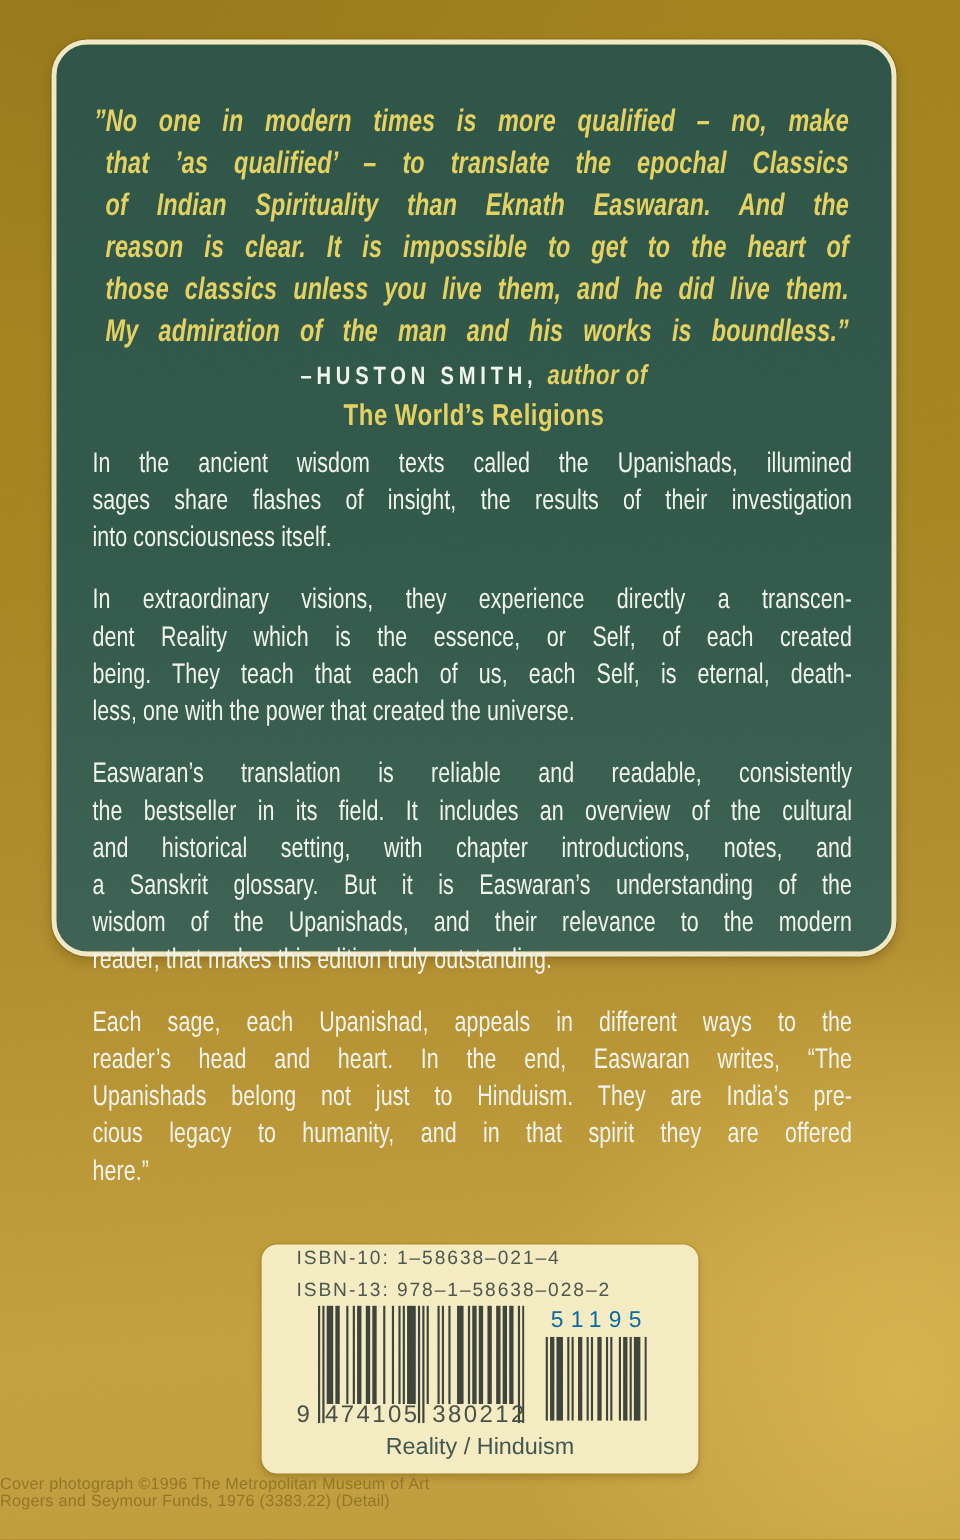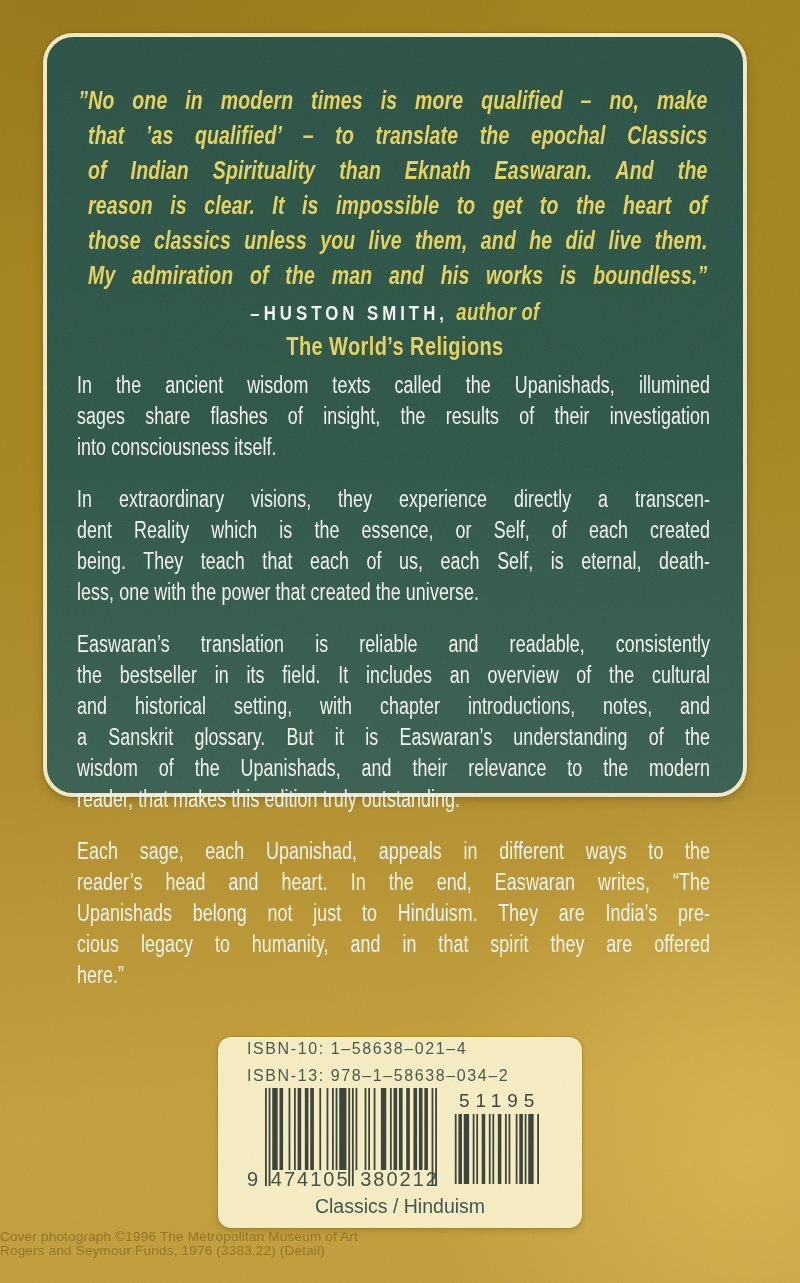--- a/index.html
+++ b/index.html
@@ -50,21 +50,21 @@
   }
   .isbn-line{position:absolute;left:29px;font-size:16px;letter-spacing:1.6px;color:#4a564c;white-space:nowrap;}
   .isbn10{top:3px;}
   .isbn13{top:30px;}
   .main-barcode{position:absolute;left:47px;top:51px;width:172px;height:98px;}
   .main-digits{
     position:absolute;left:29px;top:131px;width:192px;display:flex;justify-content:space-between;
     font-size:20px;letter-spacing:2px;color:#434e44;
   }
   .addon{position:absolute;left:235px;top:53px;width:86px;}
-  .addon-digits{text-align:center;font-size:19px;letter-spacing:6px;color:#404040;text-indent:6px;}
+  .addon-digits{text-align:center;font-size:19px;letter-spacing:6px;color:#0369a1;text-indent:6px;}
   .addon-barcode{display:block;margin-top:2px;width:86px;height:70px;}
   .category{position:absolute;left:0;top:158px;width:364px;text-align:center;font-size:19.5px;color:#3d564c;}
   
   .credit{
     position:absolute;left:0;top:1230px;width:796px;text-align:left;
     font-size:13.5px;line-height:14px;color:#8d7224;opacity:.92;letter-spacing:.2px;
   }
 </style>
 </head>
 <body>
@@ -112,21 +112,21 @@
           <div class="tline">reader’s head and heart. In the end, Easwaran writes, “The</div>
           <div class="tline">Upanishads belong not just to Hinduism. They are India’s pre-</div>
           <div class="tline">cious legacy to humanity, and in that spirit they are offered</div>
           <div class="tline">here.”</div>
         </div>
     </div>
   </div>
 
   <div class="isbn-box">
     <div class="isbn-line isbn10">ISBN-10: 1–58638–021–4</div>
-    <div class="isbn-line isbn13">ISBN-13: 978–1–58638–034–2</div>
+    <div class="isbn-line isbn13">ISBN-13: 978–1–58638–028–2</div>
 
     <svg class="main-barcode" id="main-barcode" preserveAspectRatio="none" viewBox="0 0 172 98">
         <rect x="0.00" y="0" width="1.81" height="98" fill="#3a4239"></rect>
         <rect x="3.62" y="0" width="1.81" height="98" fill="#3a4239"></rect>
         <rect x="7.24" y="0" width="5.43" height="82" fill="#3a4239"></rect>
         <rect x="14.48" y="0" width="3.62" height="82" fill="#3a4239"></rect>
         <rect x="23.54" y="0" width="1.81" height="82" fill="#3a4239"></rect>
         <rect x="28.97" y="0" width="1.81" height="82" fill="#3a4239"></rect>
         <rect x="32.59" y="0" width="3.62" height="82" fill="#3a4239"></rect>
         <rect x="39.83" y="0" width="3.62" height="82" fill="#3a4239"></rect>
@@ -174,21 +174,21 @@
           <rect x="51.96" y="0" width="1.79" height="70" fill="#3a4239"></rect>
           <rect x="55.54" y="0" width="1.79" height="70" fill="#3a4239"></rect>
           <rect x="62.71" y="0" width="1.79" height="70" fill="#3a4239"></rect>
           <rect x="66.29" y="0" width="3.58" height="70" fill="#3a4239"></rect>
           <rect x="71.67" y="0" width="1.79" height="70" fill="#3a4239"></rect>
           <rect x="75.25" y="0" width="5.38" height="70" fill="#3a4239"></rect>
           <rect x="84.21" y="0" width="1.79" height="70" fill="#3a4239"></rect>
         </svg>
     </div>
 
-    <div class="category">Classics / Hinduism</div>
+    <div class="category">Reality / Hinduism</div>
   </div>
 
   <div class="credit">
     <div>Cover photograph ©1996 The Metropolitan Museum of Art</div>
     <div>Rogers and Seymour Funds, 1976 (3383.22) (Detail)</div>
   </div>
 
   <svg class="noise" width="800" height="1283">
     <filter id="noiseF">
         <feTurbulence type="fractalNoise" baseFrequency="0.85" numOctaves="3" stitchTiles="stitch"></feTurbulence>

